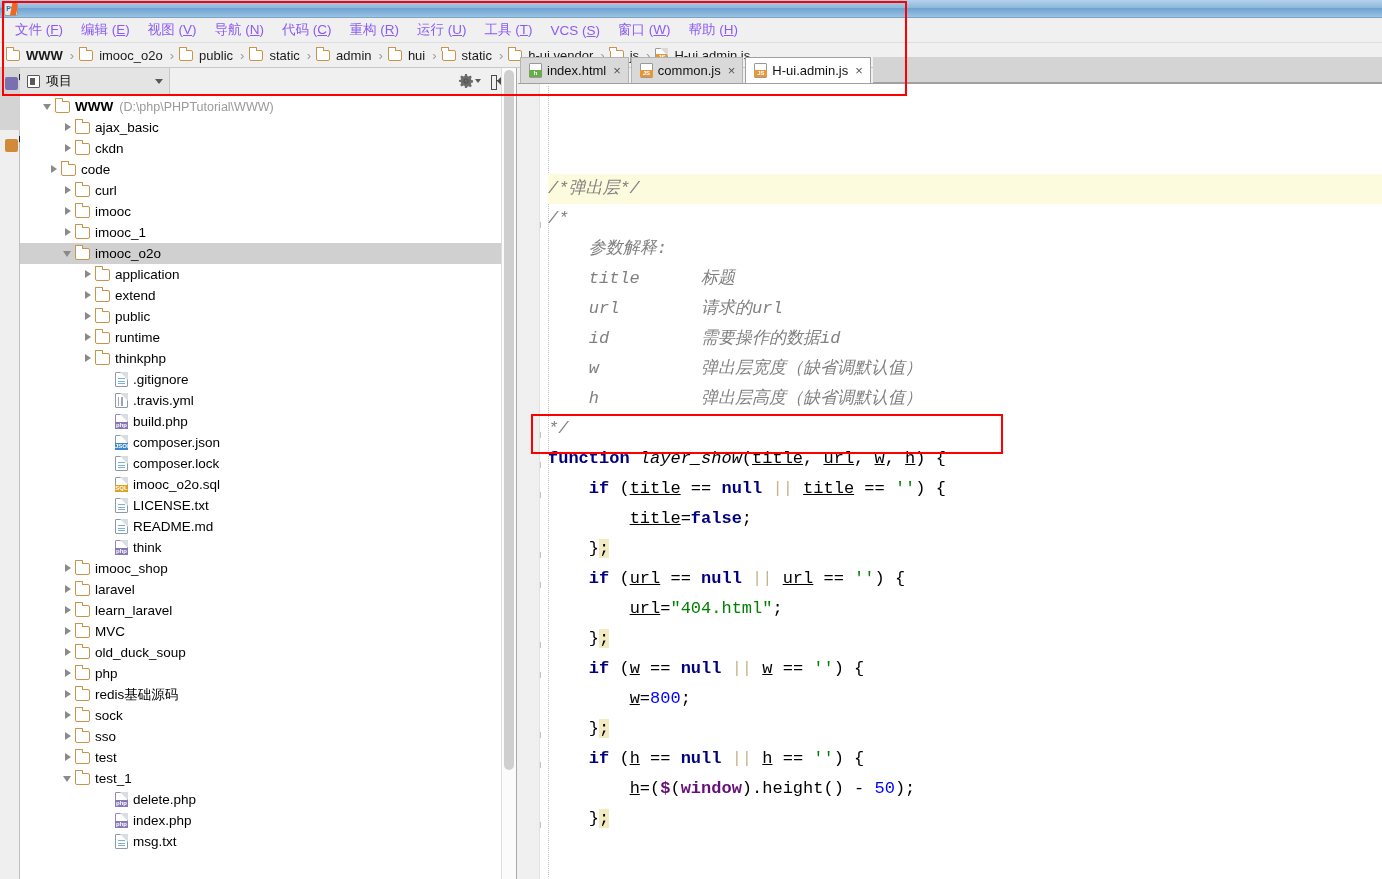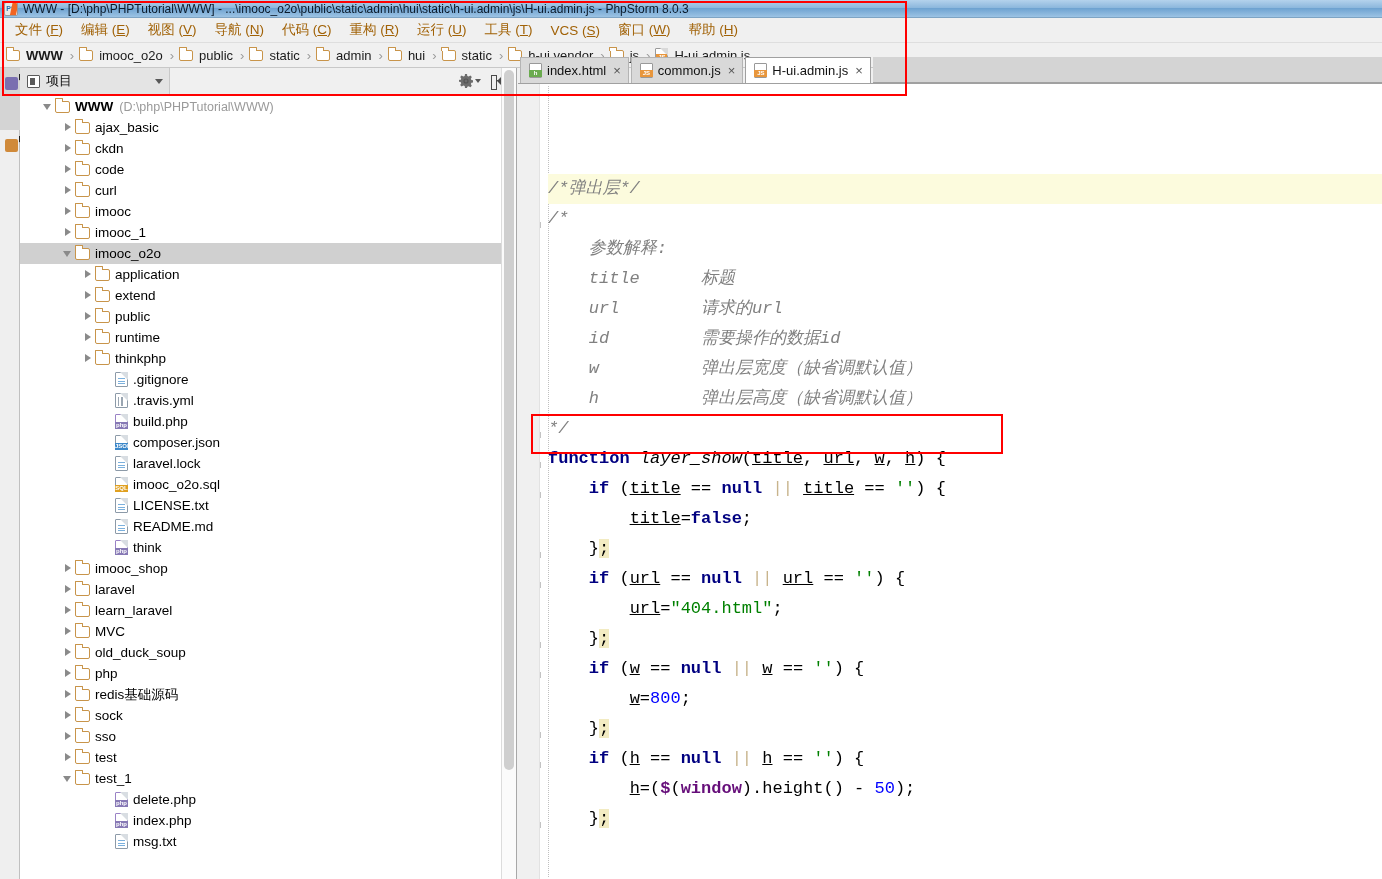--- a/index.html
+++ b/index.html
@@ -38,21 +38,21 @@
   .titlebar-text { font-size: 12px; }
 
   
   .menubar {
     height: 25px; background: #f0f0f0;
     display: flex; align-items: center;
     border-bottom: 1px solid #dedede;
     padding-left: 6px;
   }
   .menu-item {
-    font-size: 13.5px; color: #a16207;
+    font-size: 13.5px; color: #8b5cf6;
     padding: 3px 9px; cursor: default; white-space: nowrap;
   }
   .menu-item u { text-decoration: underline; }
 
   
   .breadcrumb {
     height: 25px; background: #f0f0f0;
     display: flex; align-items: center;
     padding-left: 6px;
     border-bottom: 1px solid #c8c8c8;
@@ -344,21 +344,20 @@
     pointer-events: none; z-index: 50;
   }
 </style>
 </head>
 <body>
 
 <div id="app">
 
   <div class="titlebar">
     <div class="ps-logo">PS</div>
-    <span class="titlebar-text">WWW - [D:\php\PHPTutorial\WWW] - ...\imooc_o2o\public\static\admin\hui\static\h-ui.admin\js\H-ui.admin.js - PhpStorm 8.0.3</span>
   </div>
 
   <div class="menubar" id="menubar">
       <div class="menu-item">文件 (<u>F</u>)</div>
       <div class="menu-item">编辑 (<u>E</u>)</div>
       <div class="menu-item">视图 (<u>V</u>)</div>
       <div class="menu-item">导航 (<u>N</u>)</div>
       <div class="menu-item">代码 (<u>C</u>)</div>
       <div class="menu-item">重构 (<u>R</u>)</div>
       <div class="menu-item">运行 (<u>U</u>)</div>
@@ -454,21 +453,21 @@
         <div class="trow" style="padding-left: 42px;">
           <span class="twist closed"></span>
           <span class="tfolder"></span>
           <span class="tlabel">ajax_basic</span>
         </div>
         <div class="trow" style="padding-left: 42px;">
           <span class="twist closed"></span>
           <span class="tfolder"></span>
           <span class="tlabel">ckdn</span>
         </div>
-        <div class="trow" style="padding-left: 42px;">
+        <div class="trow" style="padding-left: 28px;">
           <span class="twist closed"></span>
           <span class="tfolder"></span>
           <span class="tlabel">code</span>
         </div>
         <div class="trow" style="padding-left: 42px;">
           <span class="twist closed"></span>
           <span class="tfolder"></span>
           <span class="tlabel">curl</span>
         </div>
         <div class="trow" style="padding-left: 42px;">
@@ -537,21 +536,21 @@
           <span class="tfile json">
             <span class="badge">JSON</span>
           </span>
           <span class="tlabel">composer.json</span>
         </div>
         <div class="trow" style="padding-left: 82px;">
           <span class="twist"></span>
           <span class="tfile txt">
             <span class="lines"></span>
           </span>
-          <span class="tlabel">laravel.lock</span>
+          <span class="tlabel">composer.lock</span>
         </div>
         <div class="trow" style="padding-left: 82px;">
           <span class="twist"></span>
           <span class="tfile sql">
             <span class="badge">SQL</span>
           </span>
           <span class="tlabel">imooc_o2o.sql</span>
         </div>
         <div class="trow" style="padding-left: 82px;">
           <span class="twist"></span>

